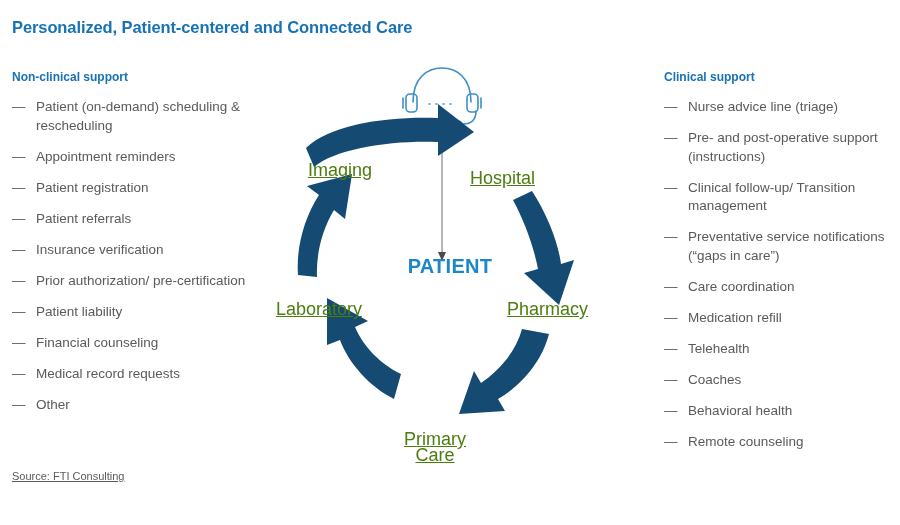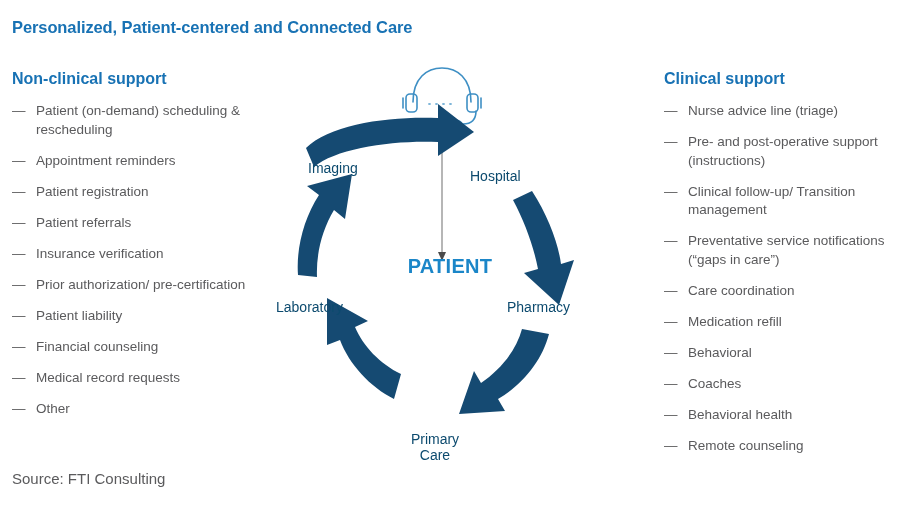--- a/index.html
+++ b/index.html
@@ -30,21 +30,21 @@
 
   
   .col {
     position: absolute;
     top: 70px;
   }
   .col-left  { left: 12px;  width: 250px; }
   .col-right { left: 664px; width: 236px; }
 
   .col-heading {
-    font-size: 16px;
+    font-size: 12px;
     font-weight: bold;
     color: #1872b4;
     margin-bottom: 14px;
     white-space: nowrap;
   }
 
   .bullet-list {
     list-style: none;
     margin: 0;
     padding: 0;
@@ -61,41 +61,43 @@
     position: absolute;
     left: 0;
     top: 0;
     color: #5a5a5c;
   }
 
   .source {
     position: absolute;
     left: 12px;
     top: 470px;
-    font-size: 15px;
+    font-size: 11px;
     color: #5a5a5c;
     white-space: nowrap;
+    text-decoration: underline;
   }
 
   
   .diagram {
     position: absolute;
     left: 270px;
     top: 58px;
     width: 360px;
     height: 370px;
   }
   .diagram svg { display: block; }
 
   .node-label {
     position: absolute;
-    font-size: 14px;
-    color: #0c4a6e;
+    font-size: 18px;
+    color: #4d7c0f;
     white-space: nowrap;
     text-align: center;
+    text-decoration: underline;
   }
   .node-imaging   { left: 38px;  top: 102px; }
   .node-hospital  { left: 200px; top: 110px; }
   .node-pharmacy  { left: 237px; top: 241px; }
   .node-laboratory{ left: 6px;   top: 241px; }
   .node-primary   { left: 130px; top: 373px; width: 70px; line-height: 16px; }
 
   .patient-label {
     position: absolute;
     left: 120px;
@@ -131,21 +133,21 @@
 
 <div class="col col-right">
   <div class="col-heading">Clinical support</div>
   <ul class="bullet-list">
     <li class="bullet-item"><span class="dash">—</span><span>Nurse advice line (triage)</span></li>
     <li class="bullet-item"><span class="dash">—</span><span>Pre- and post-operative support (instructions)</span></li>
     <li class="bullet-item"><span class="dash">—</span><span>Clinical follow-up/ Transition management</span></li>
     <li class="bullet-item"><span class="dash">—</span><span>Preventative service notifications (“gaps in care”)</span></li>
     <li class="bullet-item"><span class="dash">—</span><span>Care coordination</span></li>
     <li class="bullet-item"><span class="dash">—</span><span>Medication refill</span></li>
-    <li class="bullet-item"><span class="dash">—</span><span>Behavioral</span></li>
+    <li class="bullet-item"><span class="dash">—</span><span>Telehealth</span></li>
     <li class="bullet-item"><span class="dash">—</span><span>Coaches</span></li>
     <li class="bullet-item"><span class="dash">—</span><span>Behavioral health</span></li>
     <li class="bullet-item"><span class="dash">—</span><span>Remote counseling</span></li>
   </ul>
 </div>
 
 <div class="source">Source: FTI Consulting</div>
 
 <div class="diagram">
 

